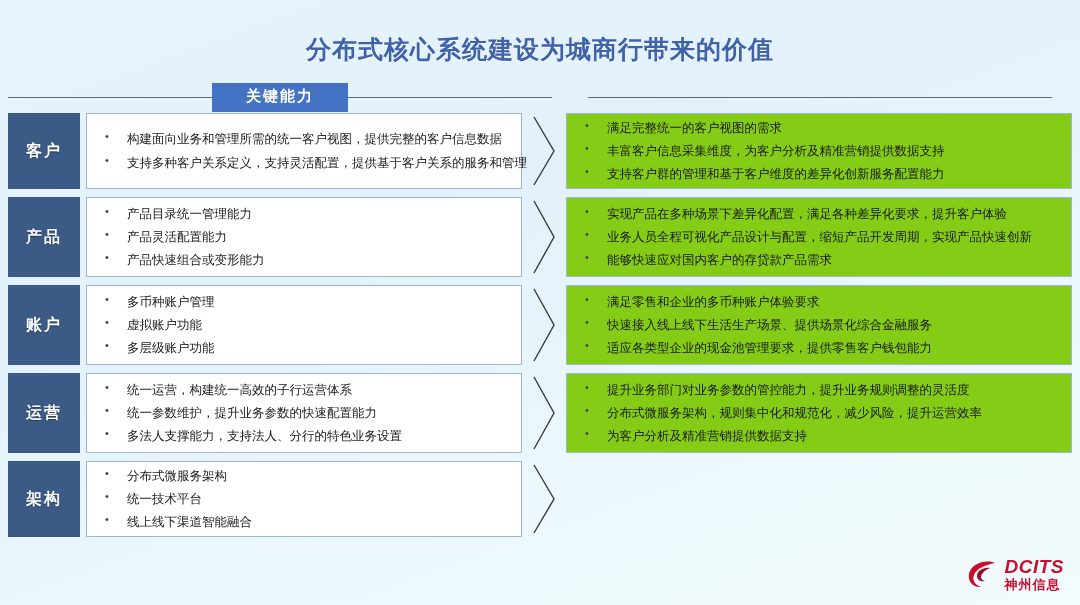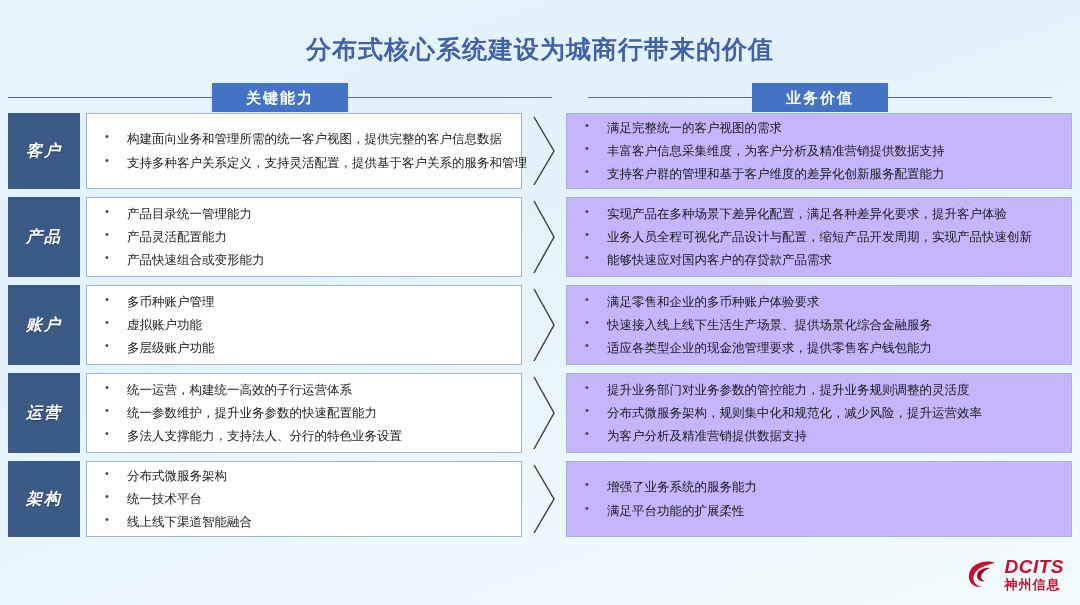--- a/index.html
+++ b/index.html
@@ -35,20 +35,21 @@
     left: 0;
     width: 1080px;
     height: 30px;
     display: flex;
   }
   .header-col {
     position: relative;
     display: flex;
     align-items: center;
     justify-content: center;
+    font-family: Liberation Mono, monospace;
   }
   .header-col.left  { width: 560px; }
   .header-col.right { width: 520px; }
   .header-rule {
     position: absolute;
     top: 50%;
     height: 1px;
     background: #5a6b80;
   }
   .header-col.left  .header-rule { left: 8px;  right: 8px; }
@@ -86,21 +87,20 @@
     flex: 0 0 72px;
     background: #3b5a85;
     color: #ffffff;
     font-size: 16px;
     font-weight: bold;
     letter-spacing: 2px;
     display: flex;
     align-items: center;
     justify-content: center;
     text-shadow: 0 1px 1px rgba(0,0,0,0.35);
-    font-style: italic;
   }
   .cap-box {
     flex: 0 0 436px;
     width: 436px;
     margin-left: 6px;
     background: #ffffff;
     border: 1px solid #9db6d4;
     display: flex;
     flex-direction: column;
     justify-content: center;
@@ -110,21 +110,21 @@
   .arrow-cell {
     flex: 0 0 44px;
     width: 44px;
     display: flex;
     align-items: center;
     justify-content: center;
   }
   .arrow-cell svg { display: block; }
   .val-box {
     flex: 1 1 auto;
-    background: #c4b5fd;
+    background: #84cc16;
     border: 1px solid #9db6d4;
     display: flex;
     flex-direction: column;
     justify-content: center;
     box-sizing: border-box;
     padding: 6px 10px;
   }
   ul.bullets {
     list-style: none;
     margin: 0;
@@ -186,21 +186,20 @@
 
 <div class="slide-title">分布式核心系统建设为城商行带来的价值</div>
 
 <div class="header-row">
   <div class="header-col left">
     <div class="header-rule"></div>
     <div class="header-tab">关键能力</div>
   </div>
   <div class="header-col right">
     <div class="header-rule"></div>
-    <div class="header-tab">业务价值</div>
   </div>
 </div>
 
 <div class="matrix">
 
   <div class="row h1">
     <div class="row-label">客户</div>
     <div class="cap-box">
       <ul class="bullets">
         <li>构建面向业务和管理所需的统一客户视图，提供完整的客户信息数据</li>
@@ -296,26 +295,20 @@
       <ul class="bullets">
         <li>分布式微服务架构</li>
         <li>统一技术平台</li>
         <li>线上线下渠道智能融合</li>
       </ul>
     </div>
     <div class="arrow-cell">
       <svg width="26" height="74" viewBox="0 0 26 74" aria-hidden="true">
         <polyline points="3,3 23,37 3,71" fill="none" stroke="#3a3a3a" stroke-width="1.4"></polyline>
       </svg>
-    </div>
-    <div class="val-box">
-      <ul class="bullets">
-        <li>增强了业务系统的服务能力</li>
-        <li>满足平台功能的扩展柔性</li>
-      </ul>
     </div>
   </div>
 
 </div>
 
 <div class="logo">
   <span class="logo-mark">
     <svg width="34" height="34" viewBox="0 0 34 34" aria-hidden="true">
       <path d="M30 6 C20 2, 6 7, 4 17 C2.5 25, 9 31, 16 30 C10 28, 7 23, 9 18 C11 12, 20 8, 30 6 Z" fill="#c8102e"></path>
       <path d="M25 11 C18 10, 12 14, 12 19 C12 23, 16 25, 20 24 C16 23, 15 20, 17 17 C19 14, 22 12, 25 11 Z" fill="#9c0c22"></path>

